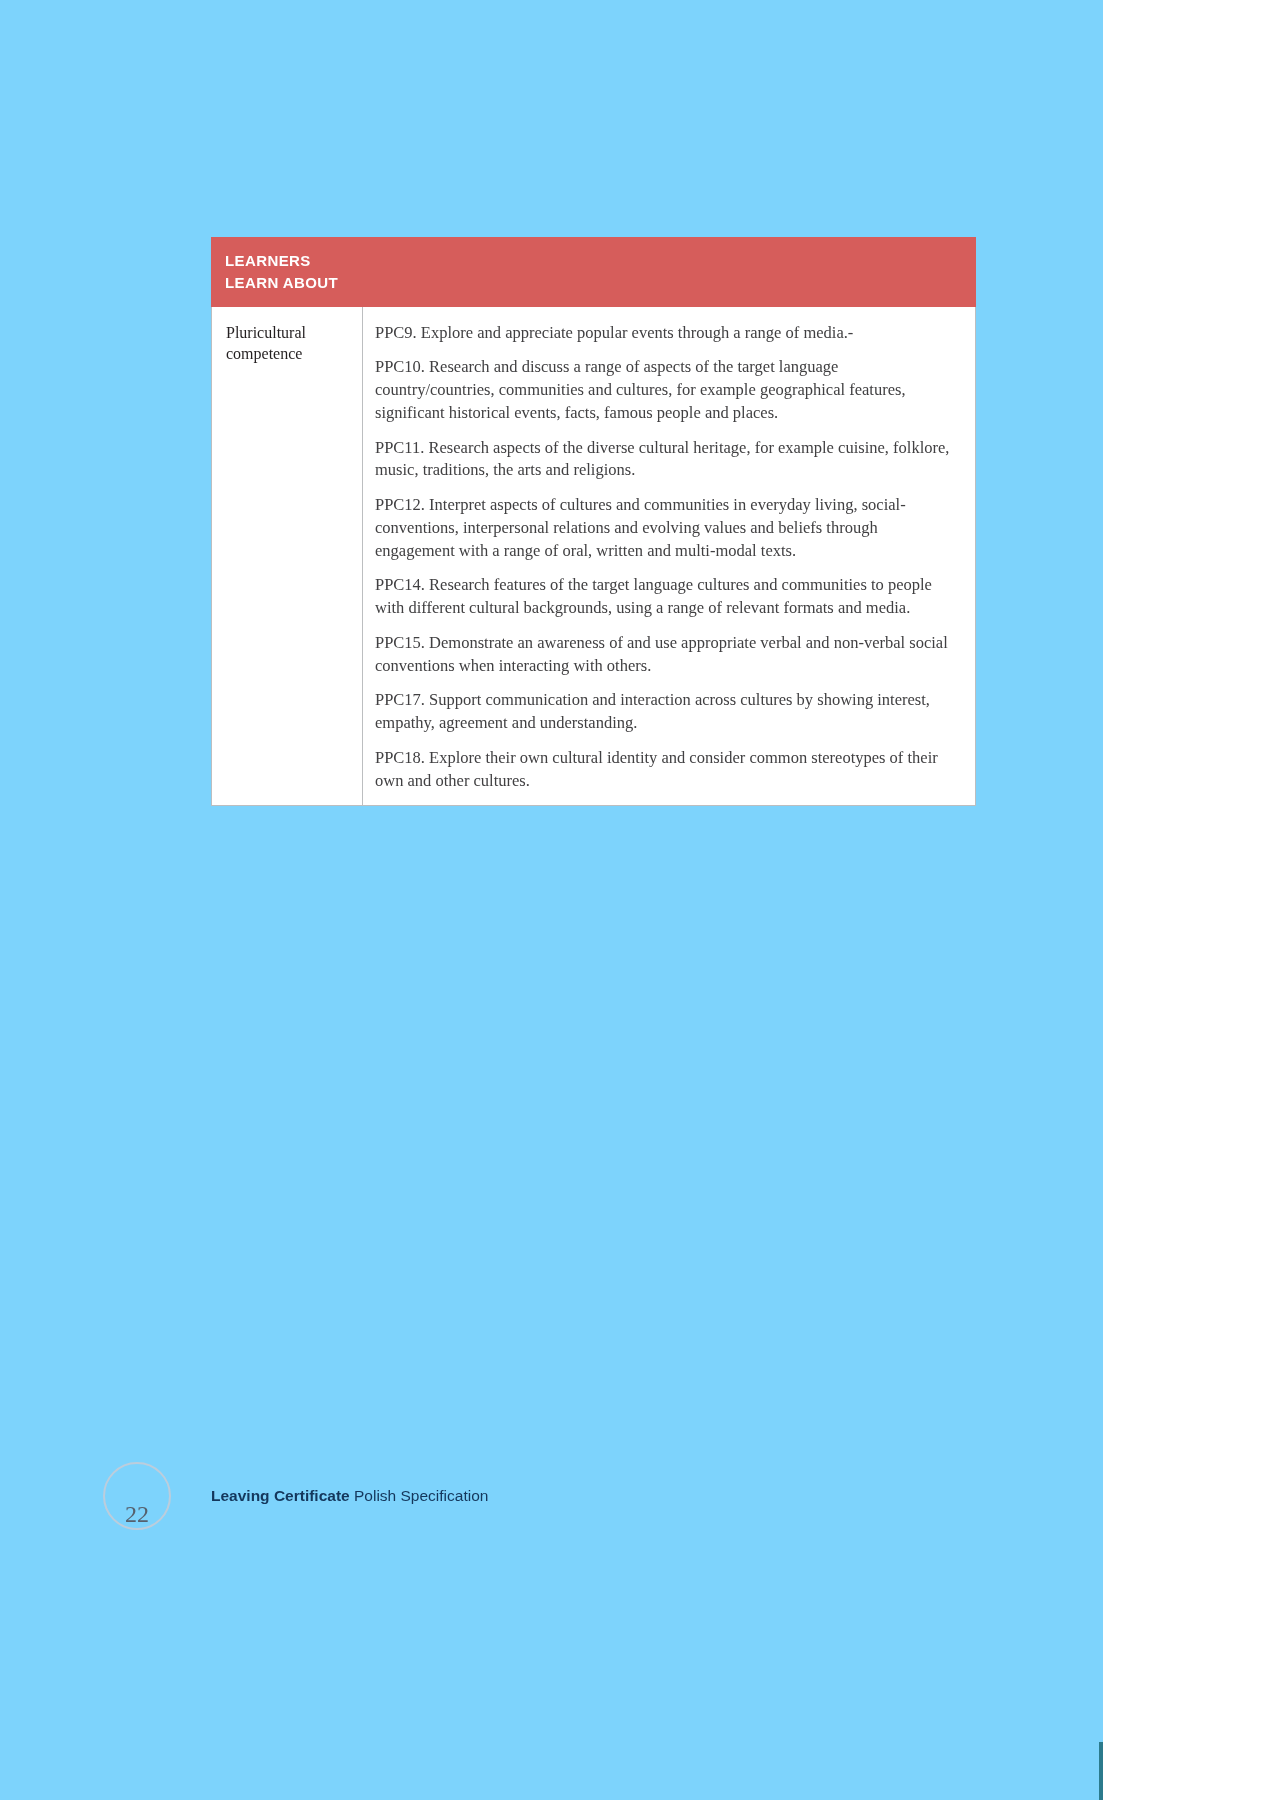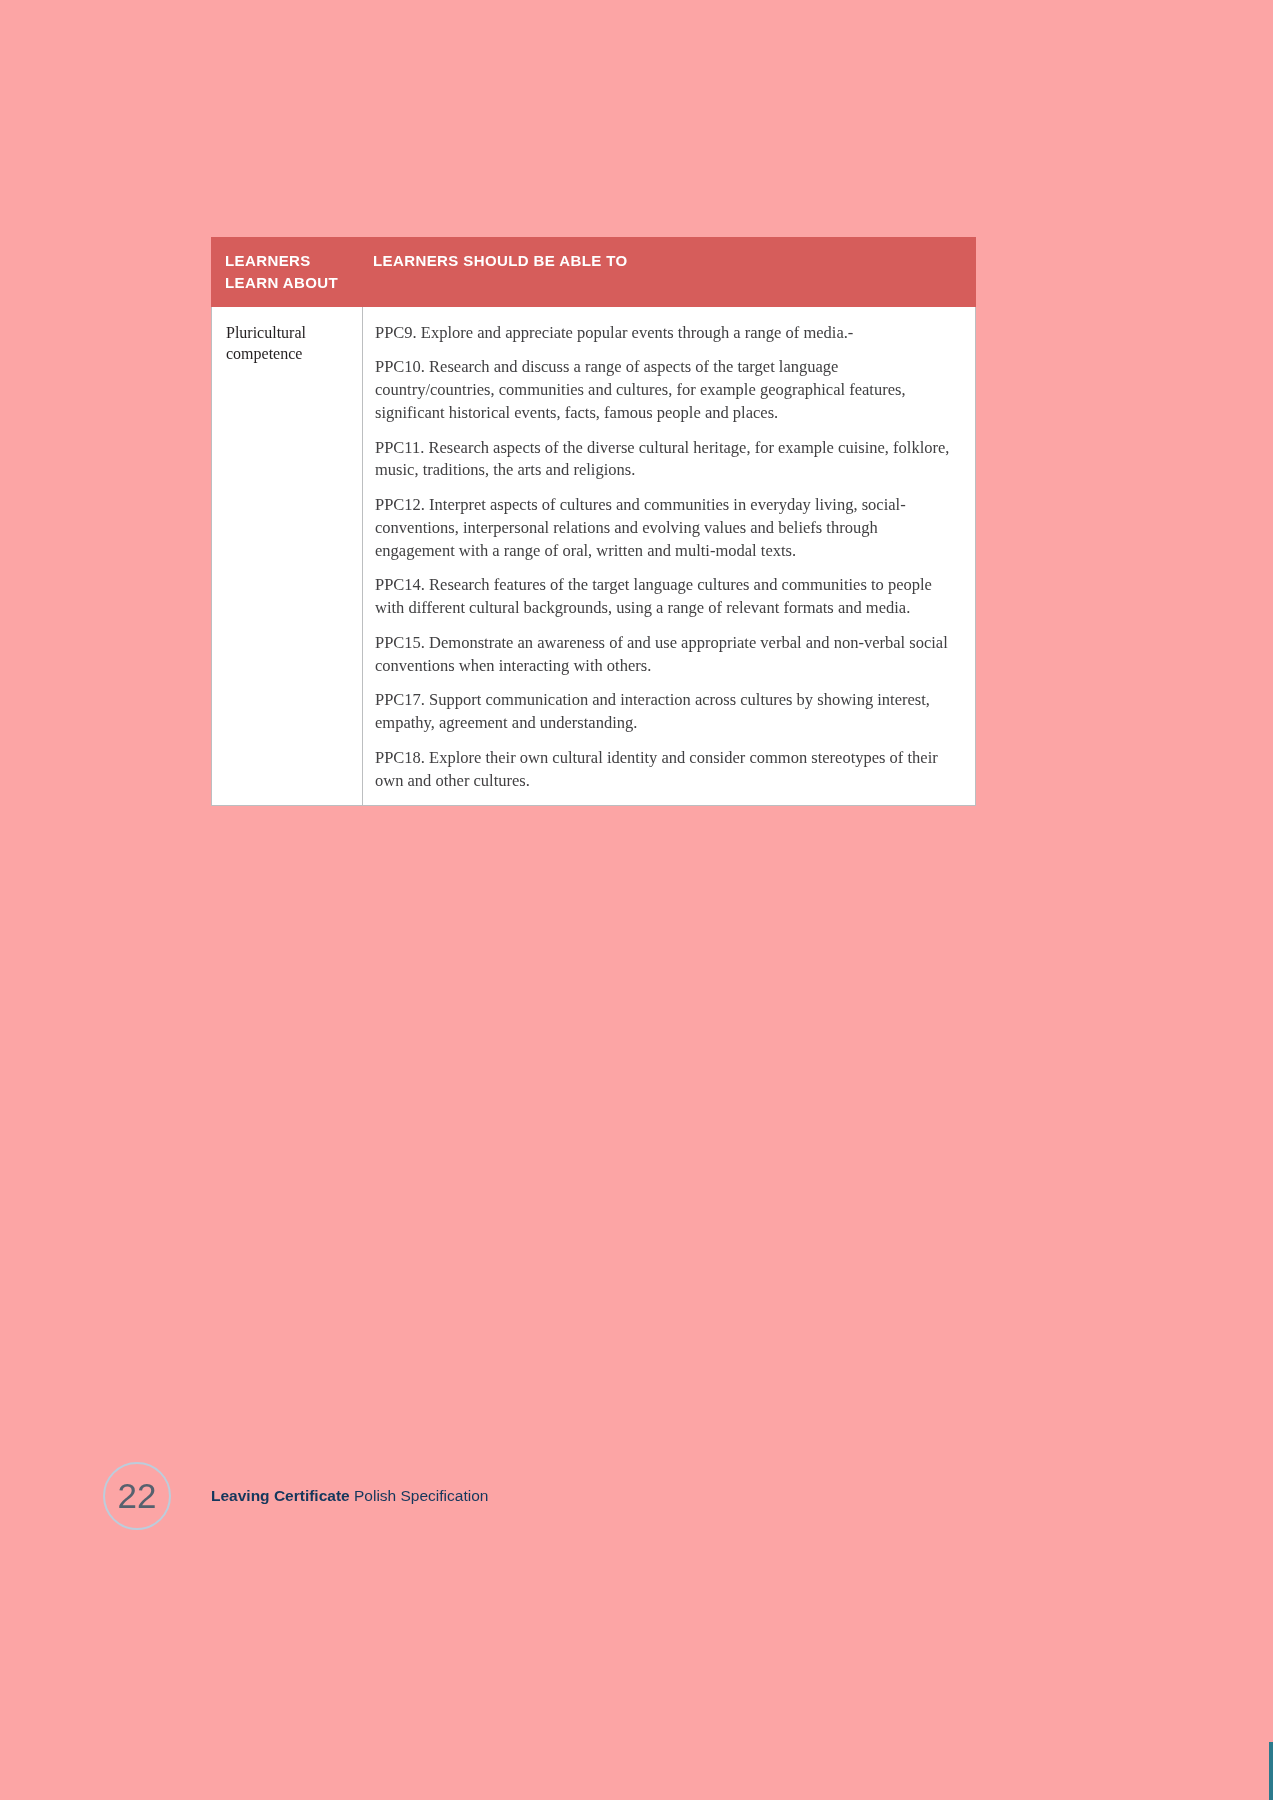--- a/index.html
+++ b/index.html
@@ -4,23 +4,23 @@
 <style>
   * { margin: 0; padding: 0; box-sizing: border-box; }
   html, body {
     width: 1273px;
     height: 1800px;
     background: #ffffff;
     font-family: "Liberation Serif", serif;
   }
   .page {
     position: relative;
-    width: 1273px;
+    width: 1103px;
     height: 1800px;
-    background: #fca5a5;
+    background: #7dd3fc;
     overflow: hidden;
   }
 
   
   .spec-table {
     position: absolute;
     left: 211px;
     top: 237px;
     width: 765px;
   }
@@ -75,25 +75,25 @@
   
   .page-circle {
     position: absolute;
     left: 103px;
     top: 1462px;
     width: 68px;
     height: 68px;
     border: 2px solid #BCCDDC;
     border-radius: 50%;
     display: flex;
-    align-items: center;
+    align-items: flex-end;
     justify-content: center;
-    font-size: 35px;
+    font-size: 24px;
     color: #56616E;
-    font-family: Liberation Sans, sans-serif;
+    font-family: Liberation Serif, serif;
   }
   .footer-text {
     position: absolute;
     left: 211px;
     top: 1487px;
     font-size: 15.5px;
     color: #14375C;
     font-family: Liberation Sans, sans-serif;
   }
   .footer-text strong { font-weight: bold; }
@@ -112,21 +112,20 @@
 <body>
 
 <div class="page">
 
   <div class="spec-table">
     <div class="t-header">
       <div class="t-col1">
         <span>LEARNERS</span>
         <span>LEARN ABOUT</span>
       </div>
-      <div class="t-col2">LEARNERS SHOULD BE ABLE TO</div>
     </div>
     <div class="t-body">
       <div class="t-col1">Pluricultural competence</div>
       <div class="t-col2">
         <p>PPC9. Explore and appreciate popular events through a range of media.-</p>
         <p>PPC10. Research and discuss a range of aspects of the target language country/countries, communities and cultures, for example geographical features, significant historical events, facts, famous people and places.</p>
         <p>PPC11. Research aspects of the diverse cultural heritage, for example cuisine, folklore, music, traditions, the arts and religions.</p>
         <p>PPC12. Interpret aspects of cultures and communities in everyday living, social-conventions, interpersonal relations and evolving values and beliefs through engagement with a range of oral, written and multi-modal texts.</p>
         <p>PPC14. Research features of the target language cultures and communities to people with different cultural backgrounds, using a range of relevant formats and media.</p>
         <p>PPC15. Demonstrate an awareness of and use appropriate verbal and non-verbal social conventions when interacting with others.</p>

